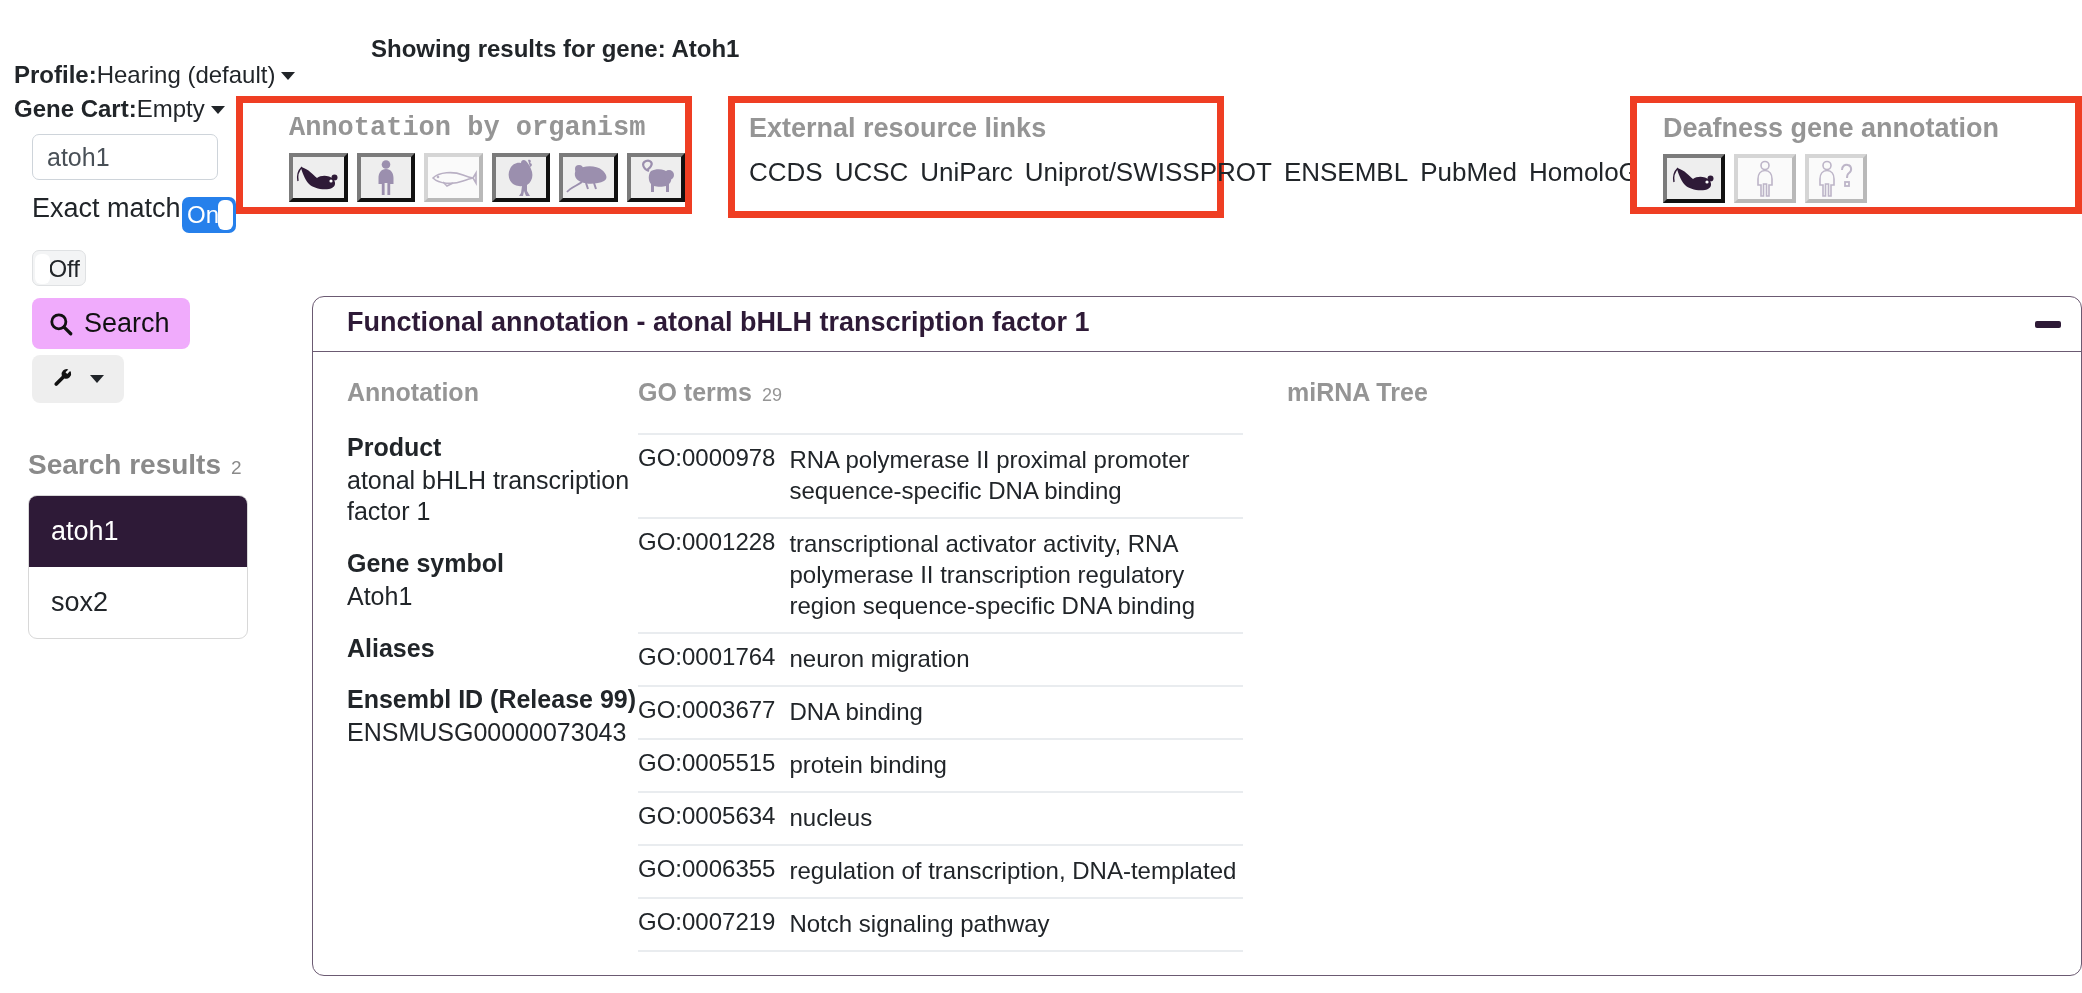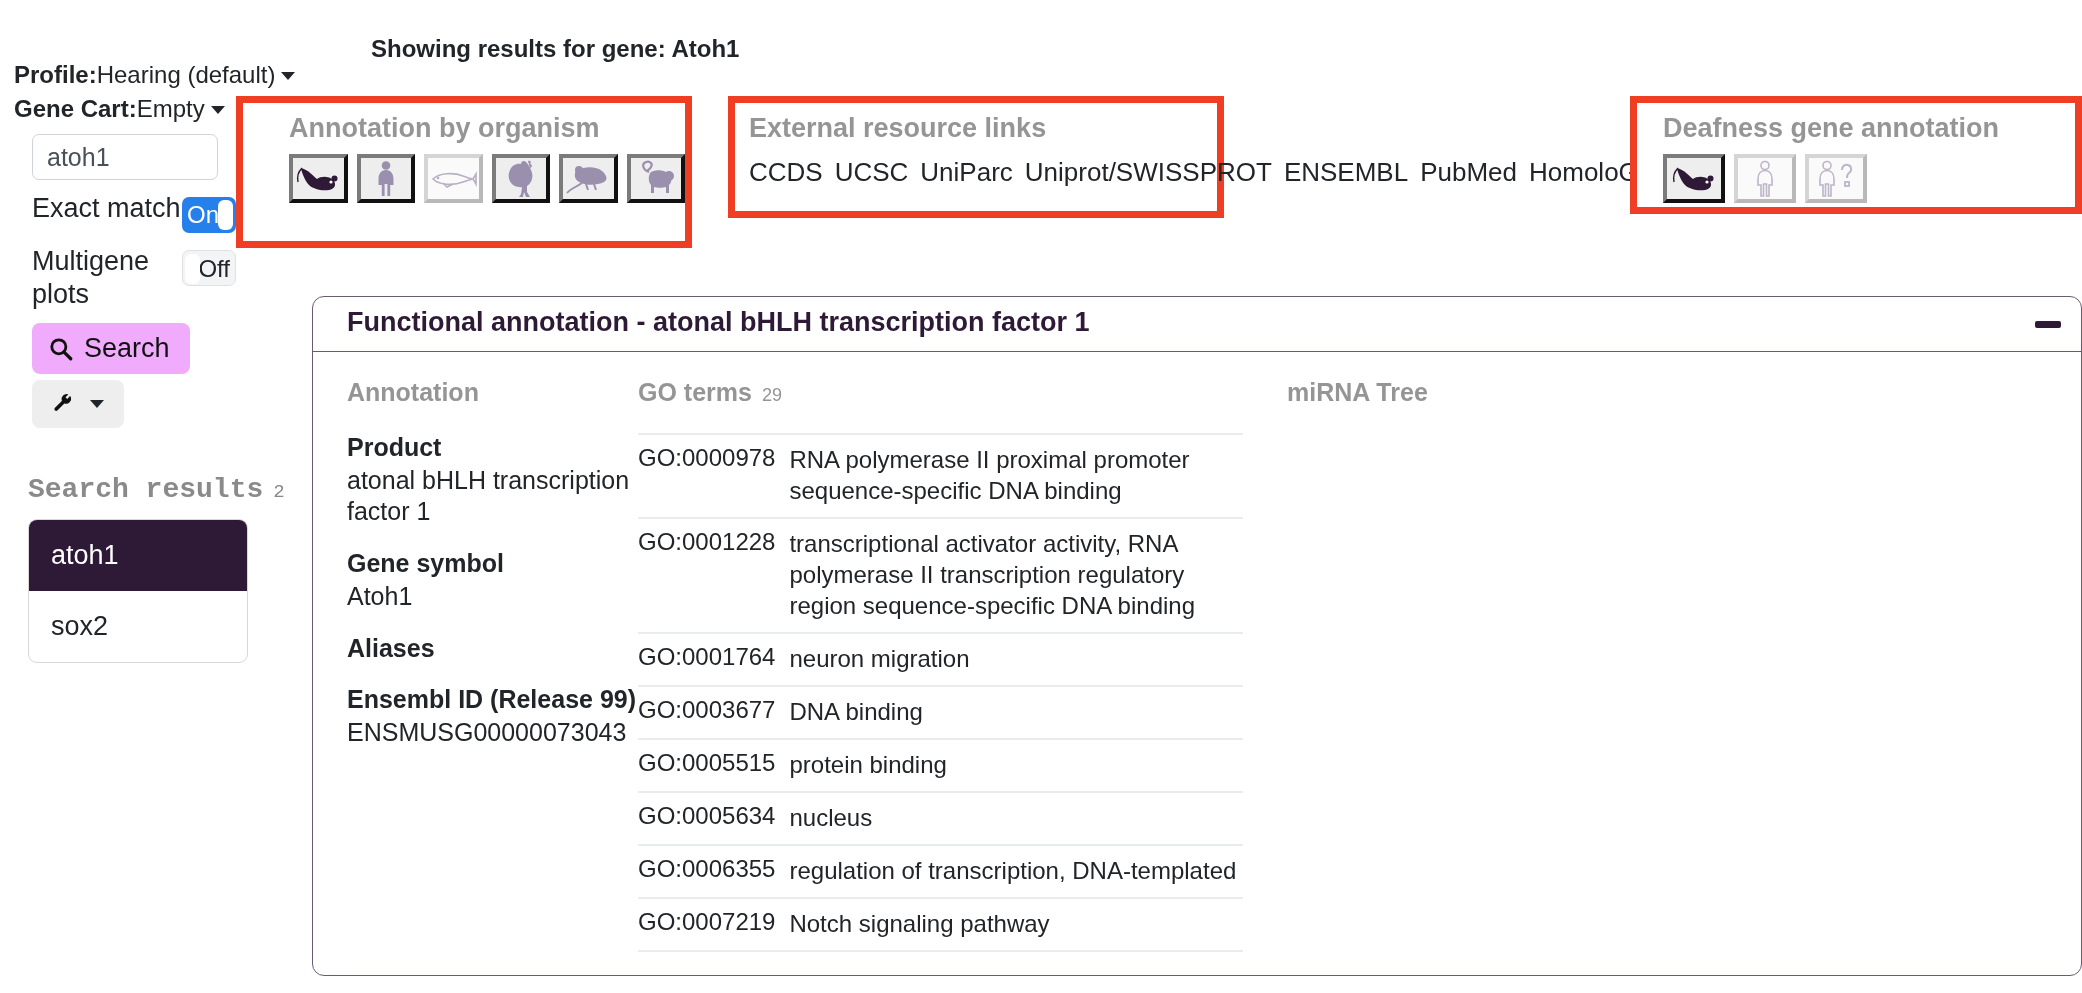--- a/index.html
+++ b/index.html
@@ -126,21 +126,20 @@
     border-radius: 8px;
     padding: 10px 20px;
     width: 92px;
     cursor: pointer;
   }
   .results-title {
     margin: 46px 0 0 14px;
     font-size: 28px;
     font-weight: 700;
     color: #8a8a8a;
-    font-family: Liberation Mono, monospace;
   }
   .results-title .count {
     font-size: 19px;
     font-weight: 400;
     margin-left: 10px;
     color: #8a8a8a;
   }
   #results-list {
     margin: 14px 0 0 14px;
     width: 220px;
@@ -341,21 +340,20 @@
 
     <div class="opt-row">
       <div class="opt-label">Exact match</div>
       <div class="toggle on">
         <span>On</span>
         <span class="knob"></span>
       </div>
     </div>
 
     <div class="opt-row">
-      <div class="opt-label">Multigene plots</div>
       <div class="toggle off">
         <span>Off</span>
         <span class="knob"></span>
       </div>
     </div>
 
     <button id="search-button">
       <svg width="26" height="26" viewBox="0 0 24 24">
         <circle cx="10" cy="10" r="6.5" fill="none" stroke="#111" stroke-width="2.6"></circle>
         <line x1="14.8" y1="14.8" x2="21" y2="21" stroke="#111" stroke-width="3" stroke-linecap="round"></line>
@@ -381,21 +379,21 @@
       <div class="result-item">
         <span>sox2</span>
       </div>
     </div>
   </div>
 
   <div id="main">
 
     <div id="page-title">Showing results for gene: Atoh1</div>
 
-    <div class="redbox" style="left:-76px; top:96px; width:456px; height:152px;">
+    <div class="redbox" style="left:-76px; top:96px; width:456px; height:118px;font-family:Liberation Mono, monospace;">
       <div style="padding:10px 0 0 46px;">
         <div class="card-title">Annotation by organism</div>
         <div class="tile-row">
 
           <div class="tile">
             <svg width="46" height="30" viewBox="0 0 46 30">
               <path d="M6 4 C14 6 18 12 22 15 C26 12 34 12 38 16 C42 20 40 25 34 26 C26 27 18 25 14 21 C11 18 8 12 6 5 Z" fill="#2e1a37"></path>
               <path d="M7 4 C3 8 2 13 3 18" stroke="#2e1a37" stroke-width="1.4" fill="none"></path>
               <circle cx="36" cy="18" r="1.6" fill="#fff"></circle>
               <circle cx="39.5" cy="14.5" r="3" fill="#2e1a37"></circle>

